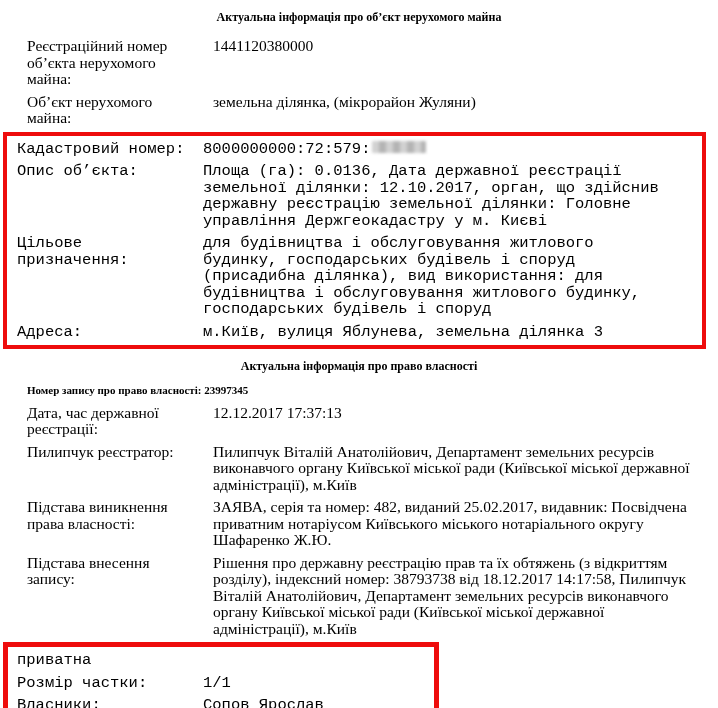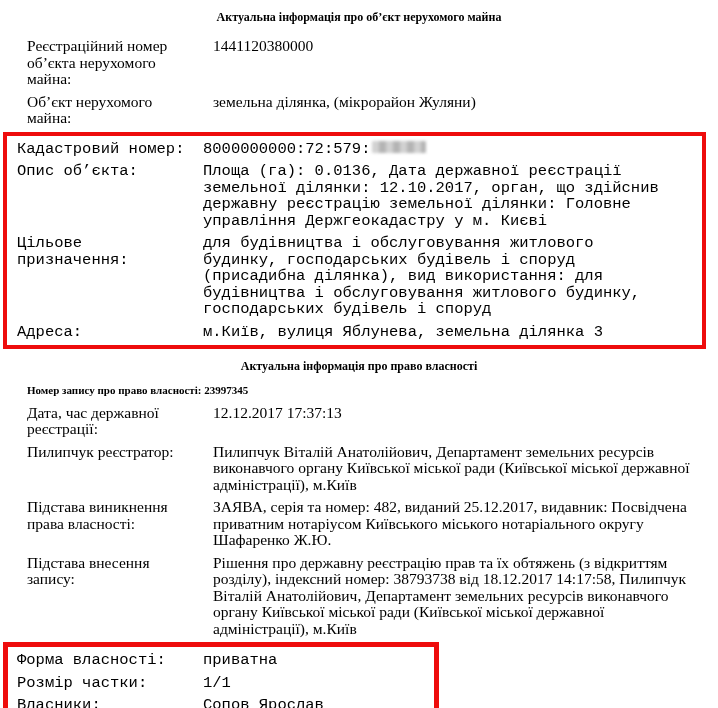--- a/index.html
+++ b/index.html
@@ -122,31 +122,30 @@
     <div class="row">
       <div class="label">Дата, час державної реєстрації:</div>
       <div class="value">12.12.2017 17:37:13</div>
     </div>
     <div class="row">
       <div class="label">Пилипчук реєстратор:</div>
       <div class="value">Пилипчук Віталій Анатолійович, Департамент земельних ресурсів виконавчого органу Київської міської ради (Київської міської державної адміністрації), м.Київ</div>
     </div>
     <div class="row">
       <div class="label">Підстава виникнення права власності:</div>
-      <div class="value">ЗАЯВА, серія та номер: 482, виданий 25.12.2017, видавник: Посвідчена приватним нотаріусом Київського міського нотаріального округу Шафаренко Ж.Ю.</div>
+      <div class="value">ЗАЯВА, серія та номер: 482, виданий 25.02.2017, видавник: Посвідчена приватним нотаріусом Київського міського нотаріального округу Шафаренко Ж.Ю.</div>
     </div>
     <div class="row">
       <div class="label">Підстава внесення запису:</div>
       <div class="value">Рішення про державну реєстрацію прав та їх обтяжень (з відкриттям розділу), індексний номер: 38793738 від 18.12.2017 14:17:58, Пилипчук Віталій Анатолійович, Департамент земельних ресурсів виконавчого органу Київської міської ради (Київської міської державної адміністрації), м.Київ</div>
     </div>
   </div>
 
   <div class="hl-box owner-box">
     <div class="row">
-      <div class="label">Форма власності:</div>
       <div class="value">приватна</div>
     </div>
     <div class="row">
       <div class="label">Розмір частки:</div>
       <div class="value">1/1</div>
     </div>
     <div class="row">
       <div class="label">Власники:</div>
       <div class="value">Сопов Ярослав Анатолійович</div>
     </div>

